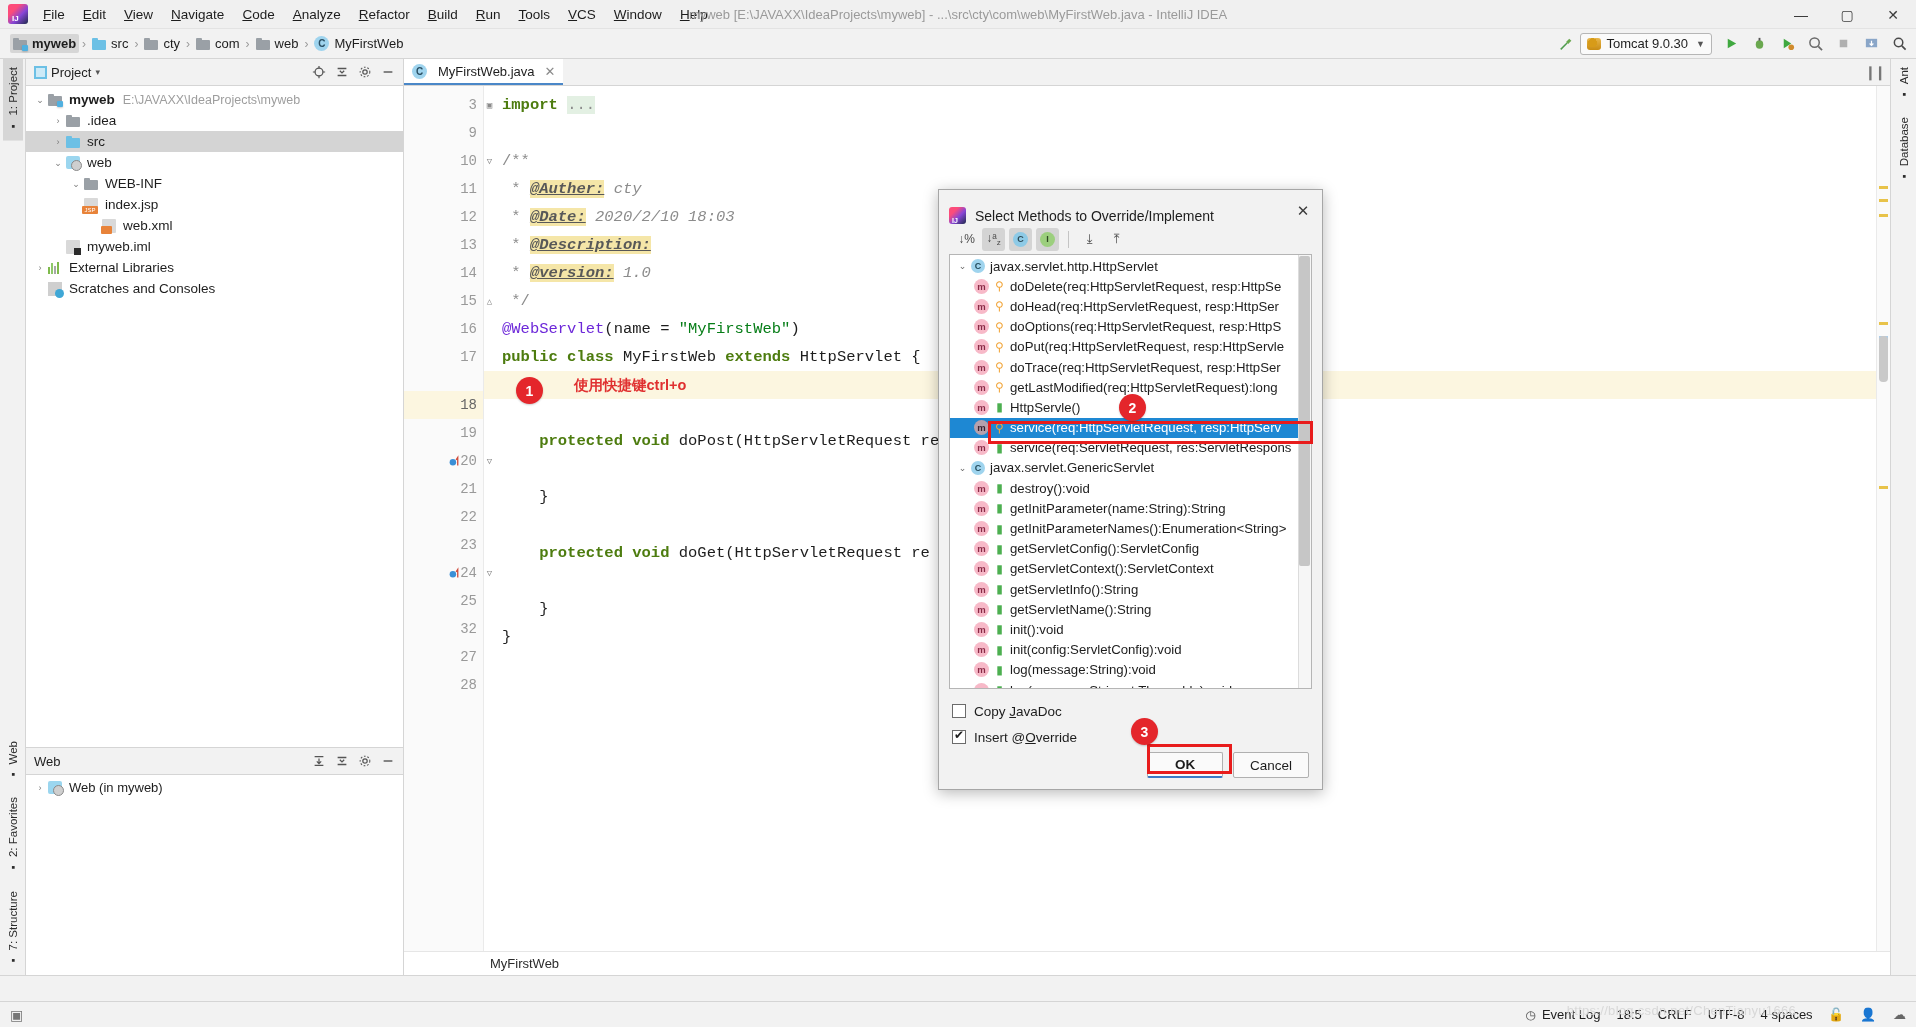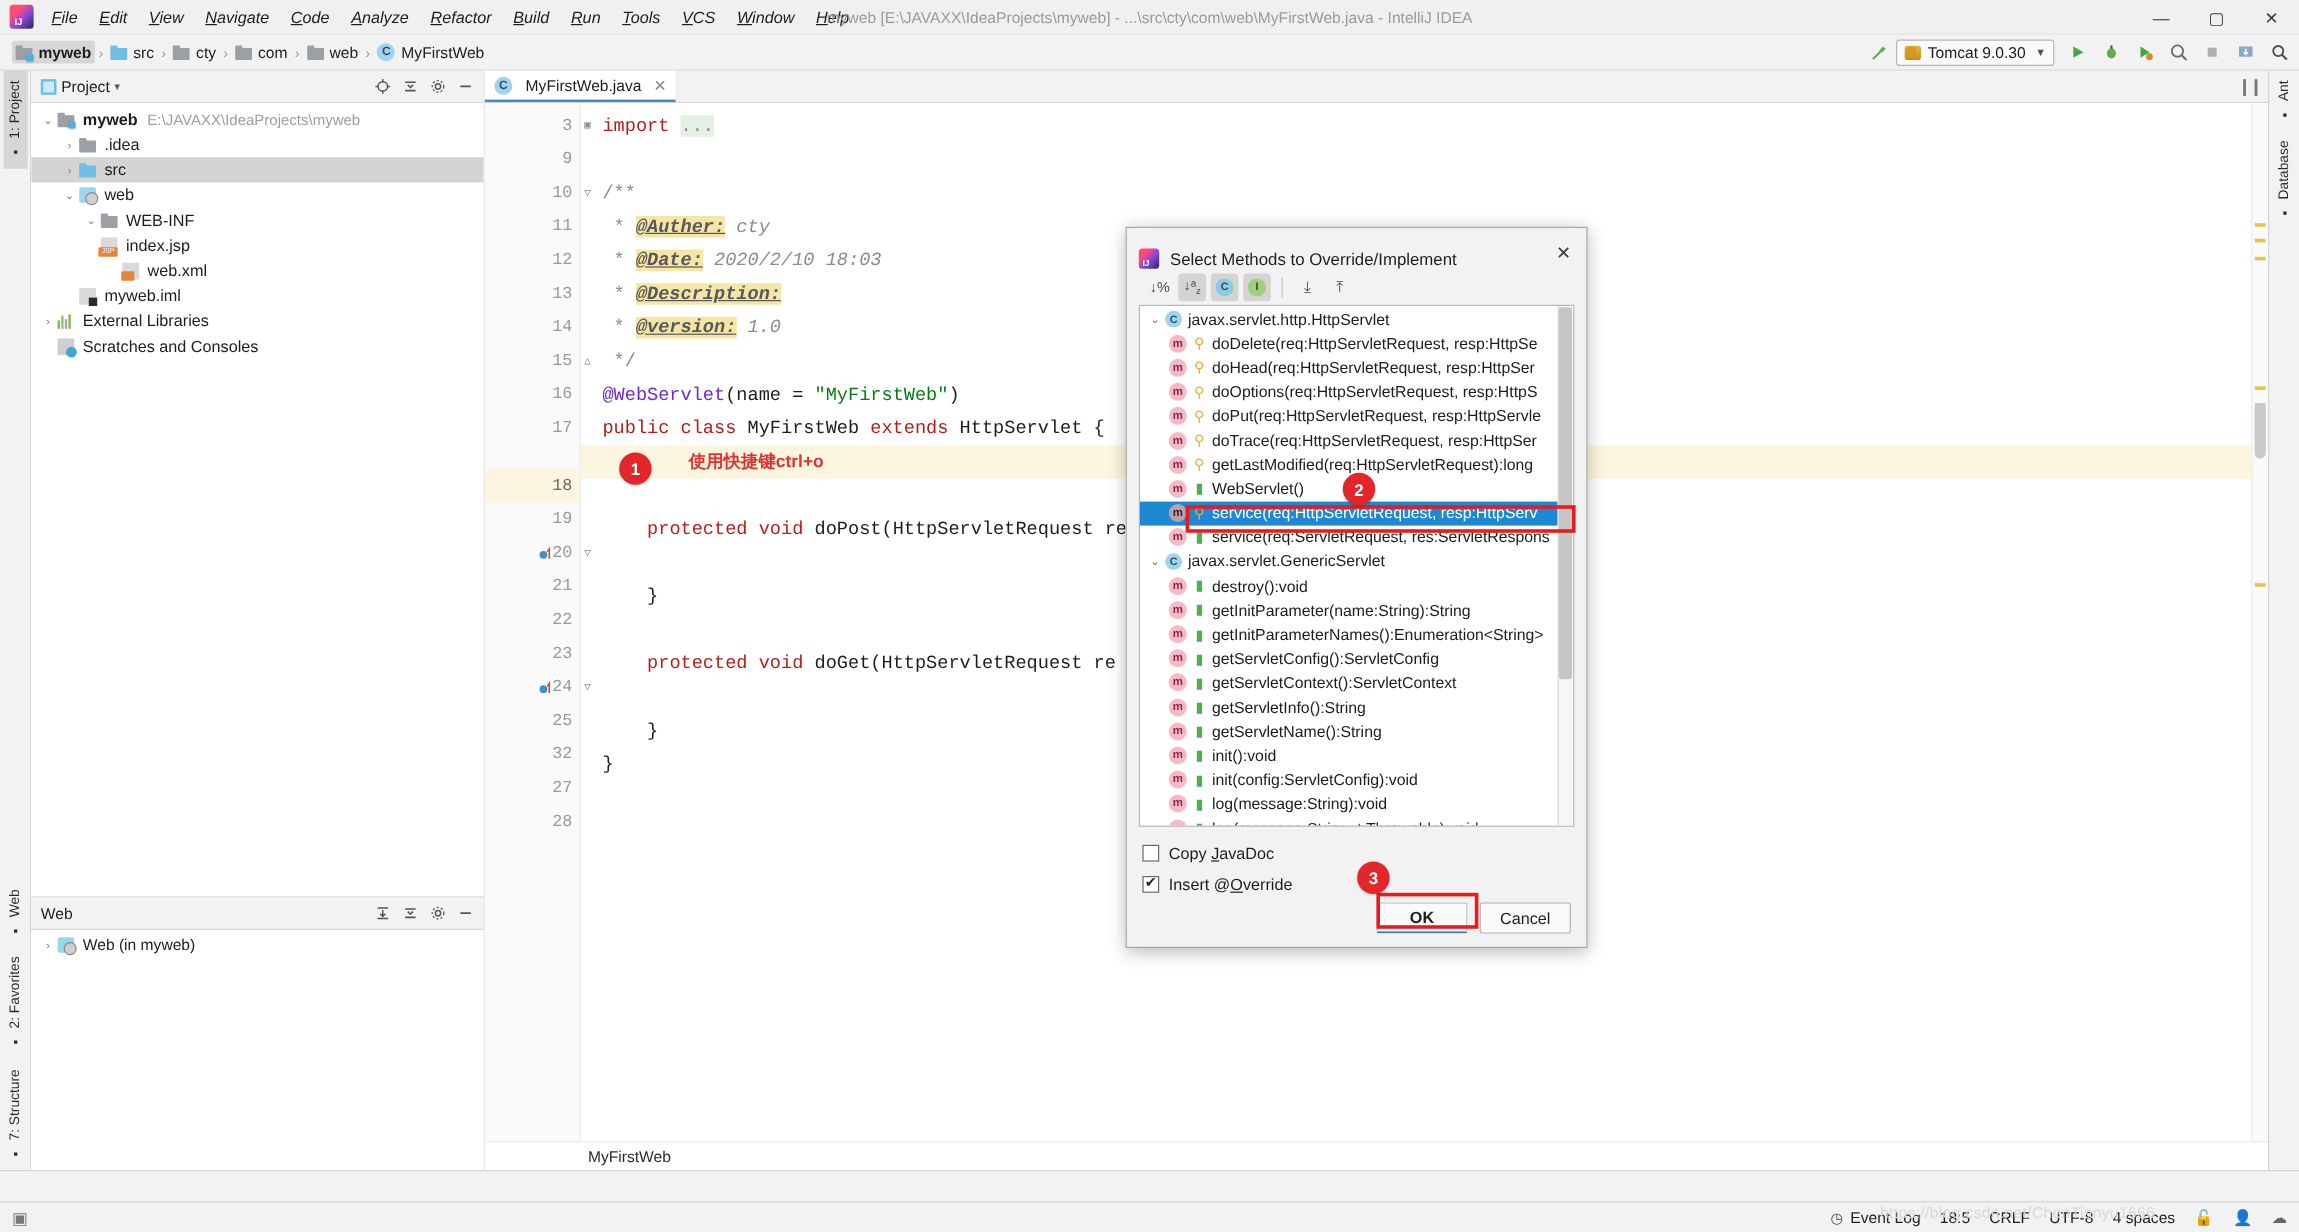--- a/index.html
+++ b/index.html
@@ -8,21 +8,21 @@
     background:#f2f2f2; -webkit-font-smoothing:antialiased; }
 
   
   .titlebar { height:29px; background:#f0f0f0; display:flex; align-items:center;
     border-bottom:1px solid #e3e3e3; position:relative; }
   .ij-logo { width:20px; height:20px; margin:0 6px 0 8px; border-radius:3px;
     background:linear-gradient(135deg,#fc4c7a 0%,#fc4c7a 30%,#8746d6 60%,#1e2a4a 100%);
     position:relative; flex:none; }
   .ij-logo:after { content:"IJ"; position:absolute; left:4px; bottom:1px;
     font-size:8px; font-weight:bold; color:#fff; font-family:"Liberation Sans",sans-serif;}
-  .menu { display:flex; align-items:center;font-style:italic; }
+  .menu { display:flex; align-items:center; }
   .menu-item { padding:3px 9px; font-size:13.5px; color:#1d1d1d; cursor:default;
     white-space:nowrap; }
   .menu-item u { text-decoration:underline; }
   .win-title { position:absolute; left:0; right:0; text-align:center;
     font-size:13px; color:#9a9a9a; pointer-events:none; }
   .win-btns { margin-left:auto; display:flex; height:100%; z-index:3; }
   .win-btn { width:46px; height:29px; display:flex; align-items:center;
     justify-content:center; font-size:14px; color:#3c3c3c; }
 
   
@@ -117,21 +117,21 @@
     padding-right:6px; color:#999; font-family:"Liberation Mono", monospace; font-size:14px;
     position:relative; }
   .gline.cur { background:#fcf6e0; color:#666;margin-top:20px; }
   .fold { position:absolute; right:-12px; width:11px; height:11px; color:#8a8a8a; font-size:9px;
     display:flex; align-items:center; justify-content:center; }
   .runmark { position:absolute; left:44px; width:13px; height:13px; }
   .code { flex:1; padding-top:5px; position:relative; overflow:hidden;
     font-family:"Liberation Mono", monospace; font-size:15.5px; }
   .cline { height:28px; line-height:28px; padding-left:18px; white-space:pre; }
   .cline.cur { background:#fcf6e0; }
-  .kw { color:#b91c1c; font-weight:normal; }
+  .kw { color:#4d7c0f; font-weight:bold; }
   .str { color:#067d17; }
   .ann { color:#6d28d9; }
   .cmt { color:#8c8c8c; }
   .cmt-tag { color:#585858; font-style:italic; text-decoration:underline;
     background:#f5e6a8; font-weight:bold; }
   .cmt-val { color:#8c8c8c; font-style:italic; }
   .fold-hl { background:#e3f0e3; }
   .redtext { color:#e03030; font-family:"Liberation Sans",sans-serif; font-size:14.5px; font-weight:bold;}
 
   .marker-rail { width:14px; flex:none; background:#fafafa; border-left:1px solid #eaeaea;
@@ -713,21 +713,21 @@
           <span>doTrace(req:HttpServletRequest, resp:HttpSer</span>
         </div>
         <div class="mrow">
           <span class="micon">m</span>
           <span class="vis prot">⚲</span>
           <span>getLastModified(req:HttpServletRequest):long</span>
         </div>
         <div class="mrow">
           <span class="micon">m</span>
           <span class="vis pub">▮</span>
-          <span>WebServlet()</span>
+          <span>HttpServle()</span>
         </div>
         <div class="mrow sel">
           <span class="micon">m</span>
           <span class="vis prot">⚲</span>
           <span>service(req:HttpServletRequest, resp:HttpServ</span>
         </div>
         <div class="mrow">
           <span class="micon">m</span>
           <span class="vis pub">▮</span>
           <span>service(req:ServletRequest, res:ServletRespons</span>

